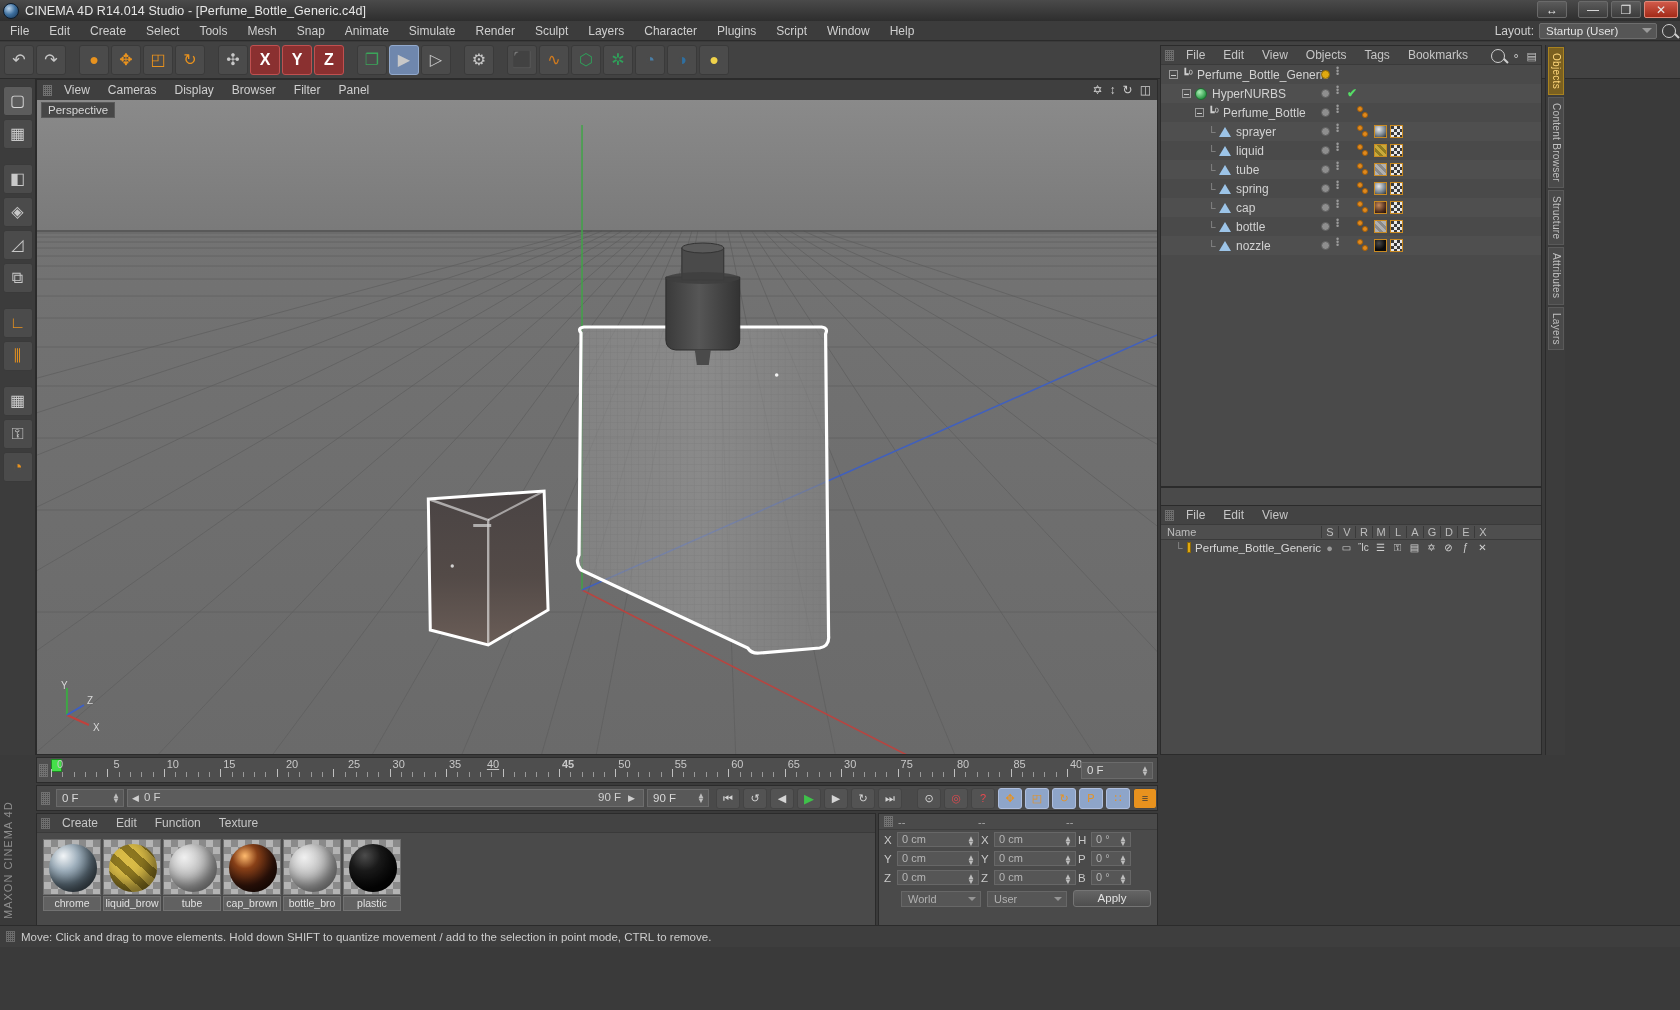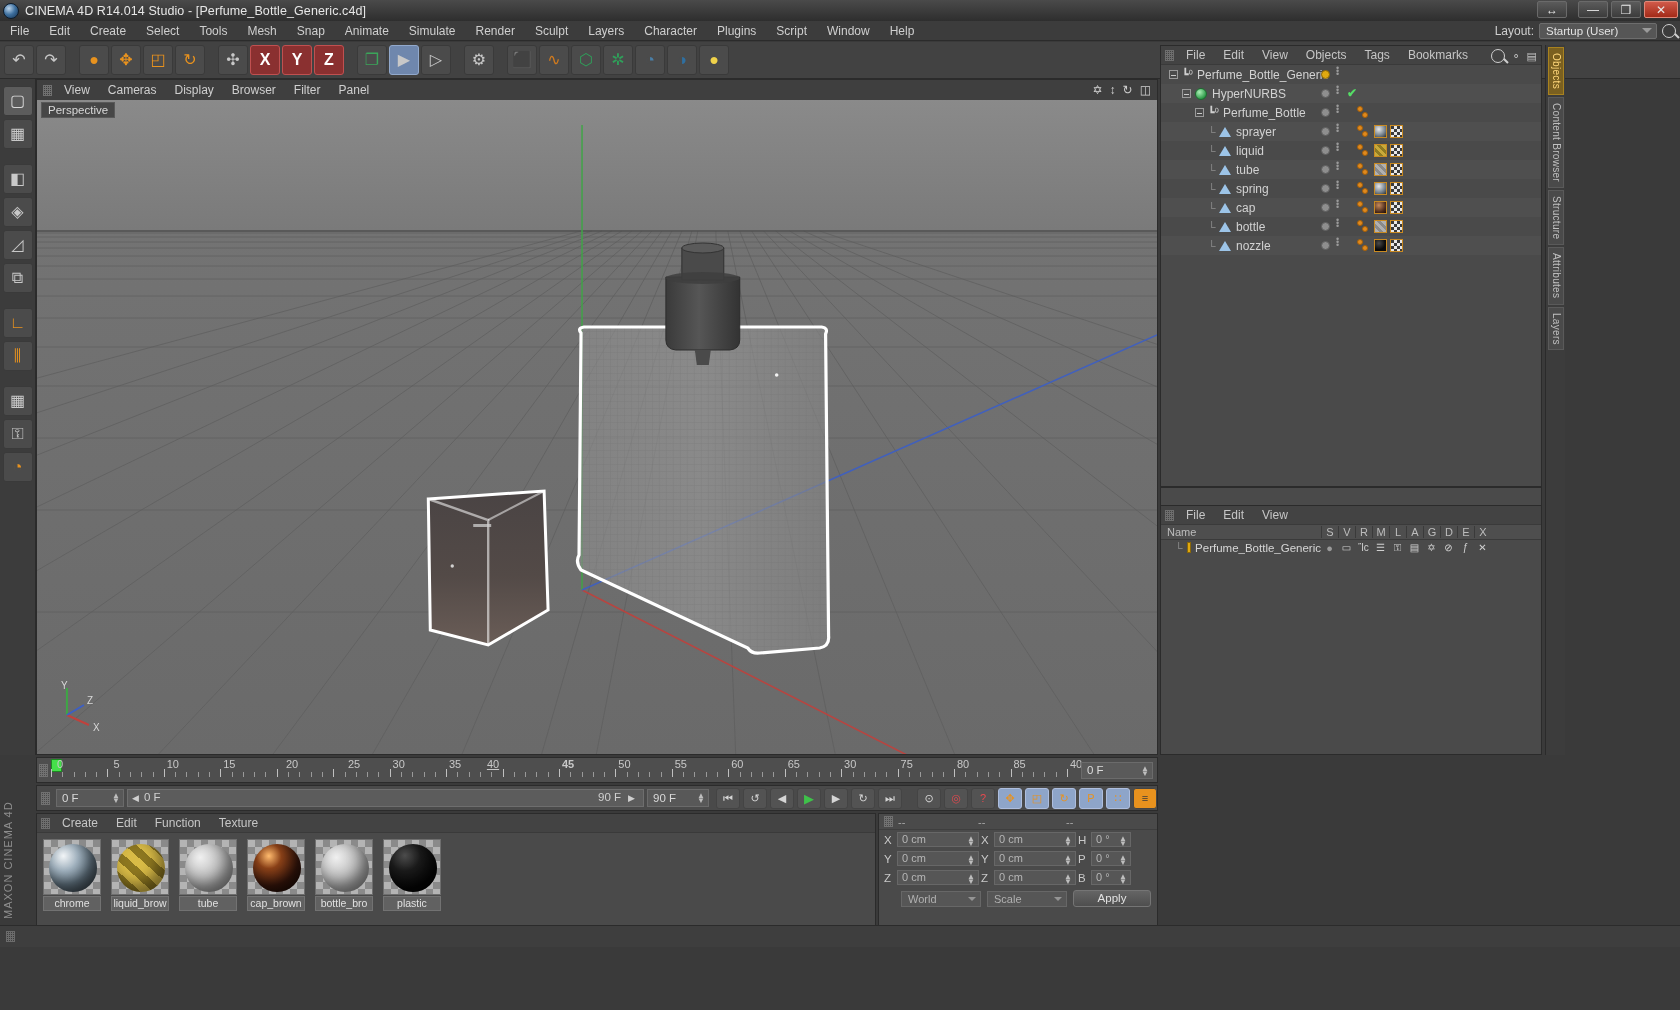--- a/index.html
+++ b/index.html
@@ -163,21 +163,21 @@
   .cbtn{ width:24px;height:21px; background:#535353; border:1px solid #444;
     border-radius:3px; display:flex;align-items:center;justify-content:center;
     color:#d5d5d5; font-size:11px;}
   .cbtn.green{ color:#3fc24a; font-size:13px;}
   .cbtn.red{ color:#e8494f; }
   .cbtn.sel{ background:#8ea5c9; border-color:#aebede; }
 
   
   .mm{ position:absolute; left:36px; top:813px; width:840px; height:117px;
     background:#4a4a4a; border:1px solid #2b2b2b; }
-  .mm-body{ display:flex; gap:10px; padding:6px 0 0 6px; }
+  .mm-body{ display:flex; gap:2px; padding:6px 0 0 6px; }
   .mat{ width:58px; }
   .matsw{ width:58px;height:56px; border:1px solid #6e6e6e; position:relative; overflow:hidden;
     background-image:
       linear-gradient(45deg,#8a8a8a 25%,transparent 25%,transparent 75%,#8a8a8a 75%),
       linear-gradient(45deg,#8a8a8a 25%,#b4b4b4 25%,#b4b4b4 75%,#8a8a8a 75%);
     background-size:14px 14px; background-position:0 0,7px 7px; }
   .ball{ position:absolute; left:5px; top:4px; width:48px; height:48px; border-radius:50%;}
   .matname{ width:58px; height:15px; background:#616161; border:1px solid #727272;
     font-size:10.5px; color:#e0e0e0; text-align:center; line-height:13px;
     overflow:hidden; white-space:nowrap; margin-top:1px;}
@@ -1005,24 +1005,25 @@
           <span class="clbl">B</span>
           <div class="cinp sm"><span>0 °</span><span class="spin">▲<br>▼</span></div>
         </div>
       </div>
     <div class="crow" style="padding-left:22px;gap:6px;margin-top:2px;">
       <div class="cdrop">
         <span>World</span>
         <span class="cdn"></span>
       </div>
       <div class="cdrop">
-        <span>Scale</span>
+        <span>User</span>
         <span class="cdn"></span>
       </div>
       <div class="applybtn">Apply</div>
     </div>
   </div>
 
   <div class="sb">
     <div class="grip"></div>
+    <div class="sb-txt">Move: Click and drag to move elements. Hold down SHIFT to quantize movement / add to the selection in point mode, CTRL to remove.</div>
   </div>
   <div class="bottomfill"></div>
 </div>
 
 </body></html>

